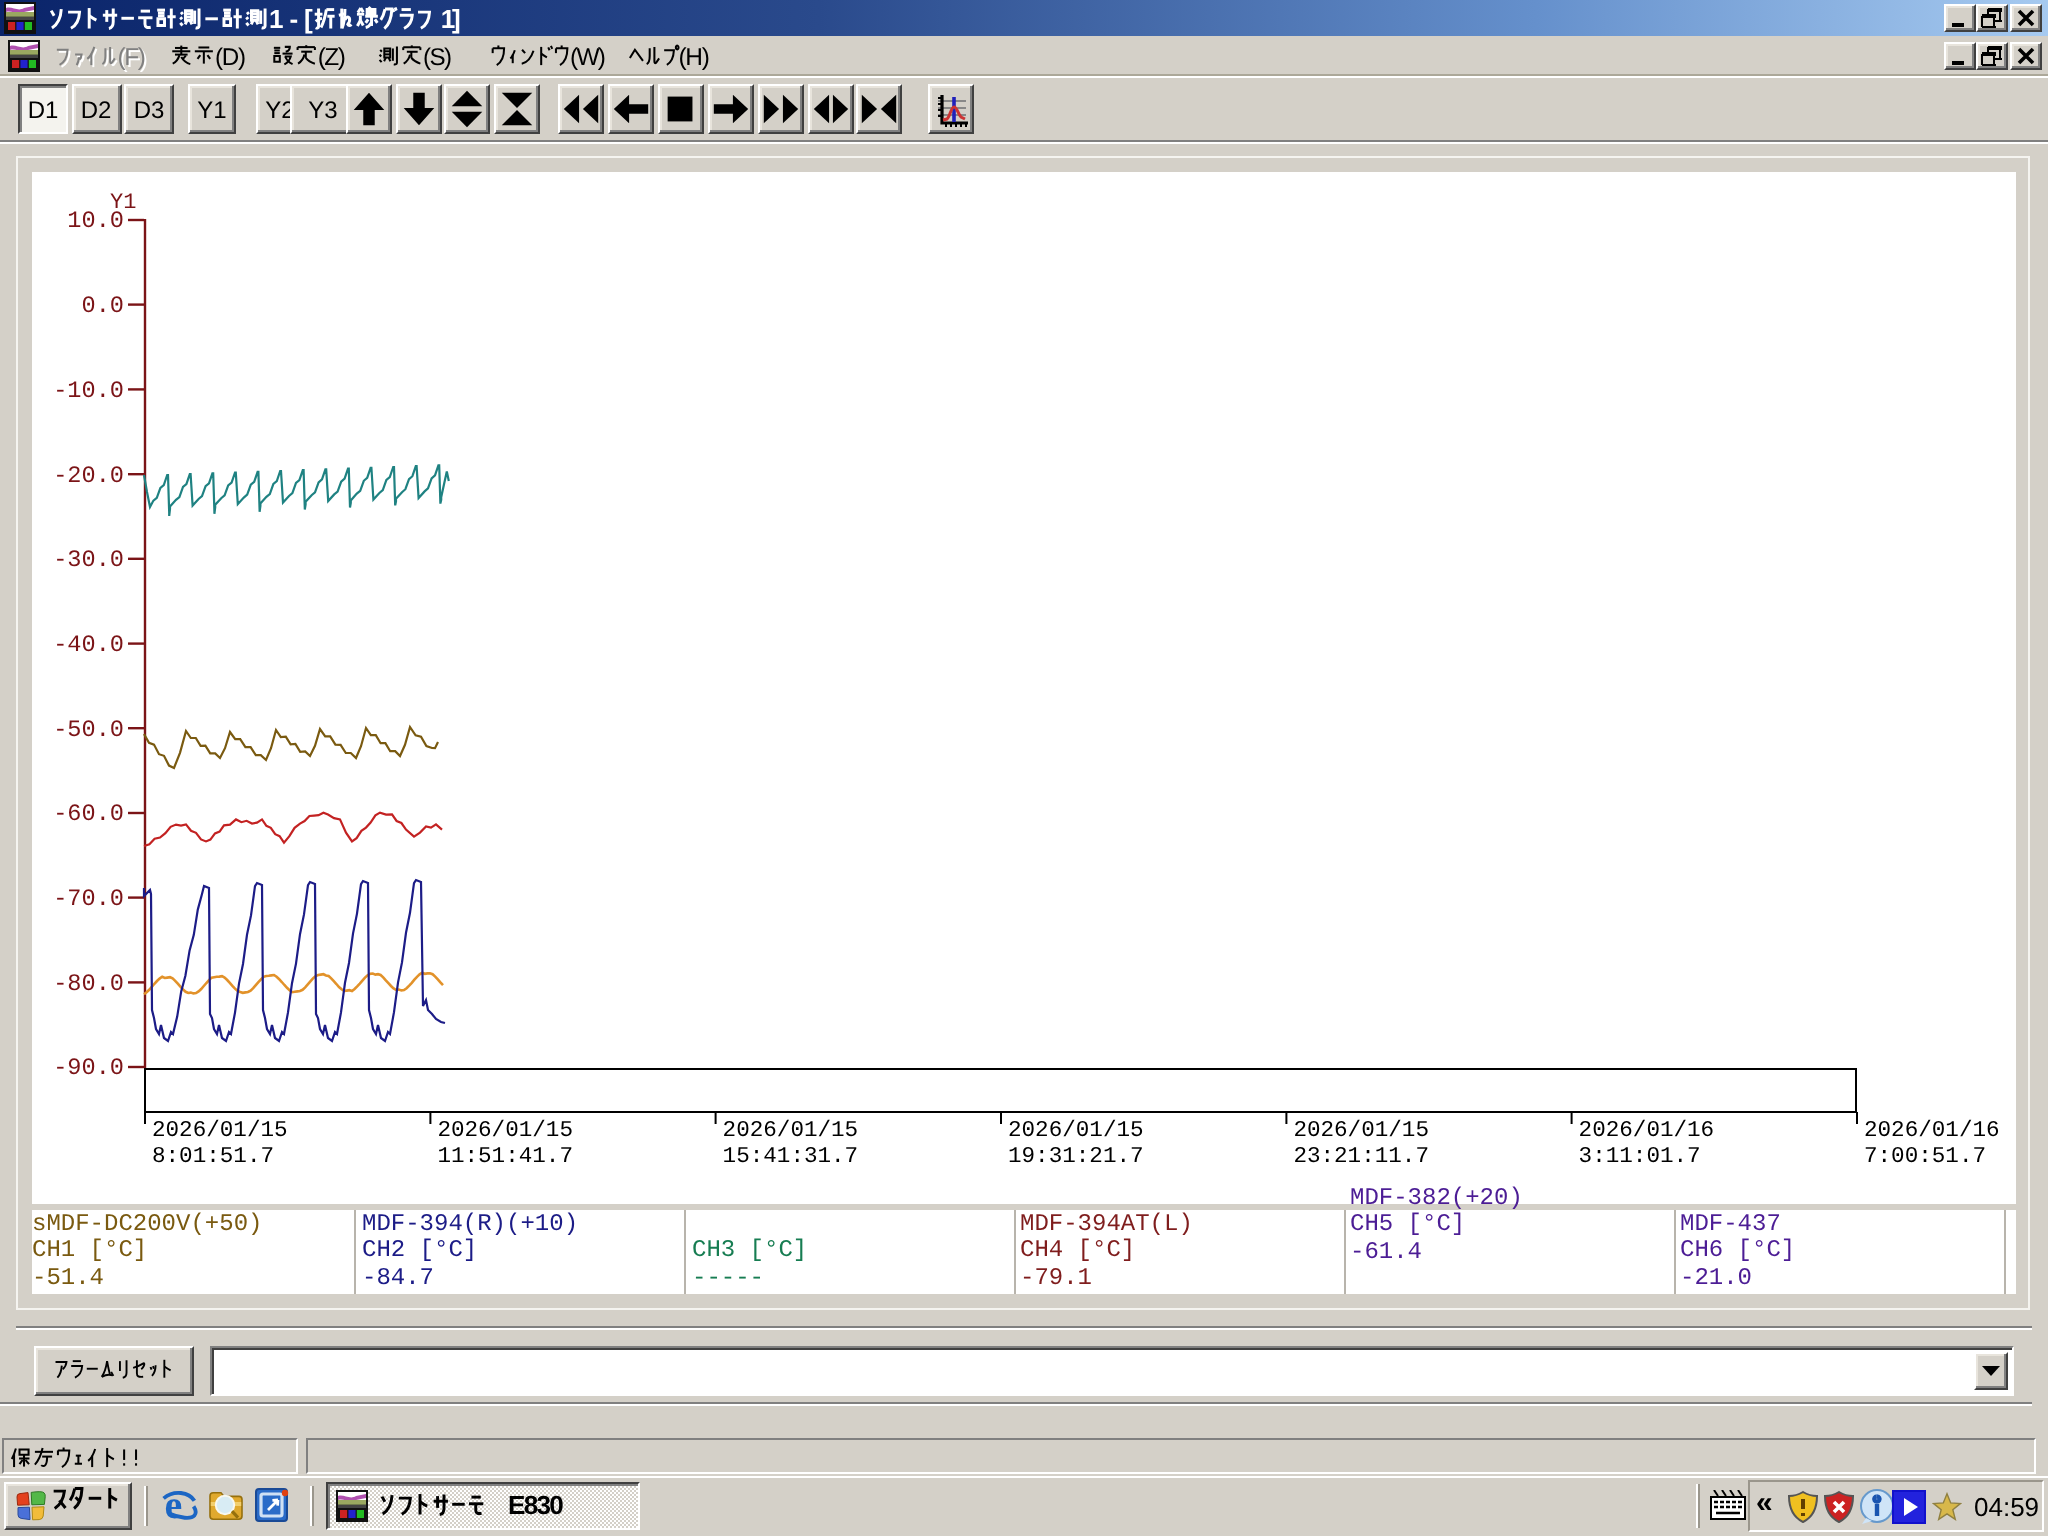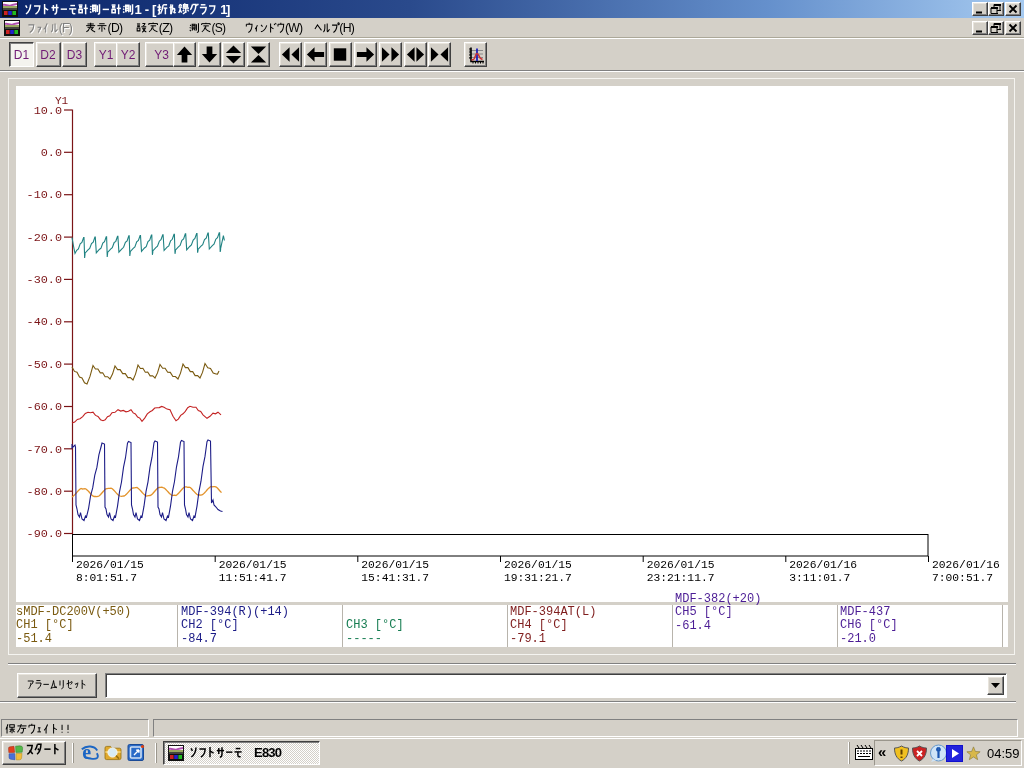--- a/index.html
+++ b/index.html
@@ -1,18 +1,18 @@
 <!DOCTYPE html>
 <html><head><meta charset="utf-8"><style>
 *{margin:0;padding:0;box-sizing:border-box}
 body{width:1024px;height:768px;position:relative;overflow:hidden;background:#d4d0c8;font-family:"Liberation Sans",sans-serif}
 .btn3d{background:#d4d0c8;border-top:1px solid #fff;border-left:1px solid #fff;border-right:1px solid #404040;border-bottom:1px solid #404040;box-shadow:inset -1px -1px 0 #808080,inset 1px 1px 0 #e8e4dc;display:flex;align-items:center;justify-content:center}
 .btn3d.press{border-top:1px solid #404040;border-left:1px solid #404040;border-right:1px solid #fff;border-bottom:1px solid #fff;box-shadow:inset 1px 1px 0 #808080;background:#f4f3ee}
 .tbb{position:absolute;top:42px;height:25px}
-.tbt{font:12px "Liberation Sans";color:#701a75}
+.tbt{font:12px "Liberation Sans";color:#000000}
 .sunk{border-top:1px solid #808080;border-left:1px solid #808080;border-right:1px solid #fff;border-bottom:1px solid #fff}
 </style></head><body>
 <div style="position:absolute;left:0;top:0;width:1024px;height:18px;background:linear-gradient(to right,#0a246a,#2a4a8c 40%,#6590cc 75%,#a6caf0)"></div>
 <div style="position:absolute;left:2px;top:1px"><svg width="16" height="16" viewBox="0 0 16 16">
       <rect x="0" y="0" width="16" height="16" fill="#111"></rect>
 <rect x="1" y="1" width="14" height="6" fill="#fff"></rect>
       <path d="M1 3 C4 2 7 5 10 3 L15 2 V4 L10 5 C7 7 4 4 1 5 Z" fill="#b050b0"></path>
 <rect x="1" y="5" width="14" height="2.4" fill="#9aa860"></rect>
       <rect x="1" y="7.4" width="14" height="1.6" fill="#444"></rect>
 <rect x="2" y="10" width="3.6" height="4" fill="#cc2222"></rect>
@@ -264,21 +264,21 @@
   </div>
 <div class="btn3d tbb" style="left:35.5px;width:25.0px">
     <span class="tbt">D2</span>
   </div>
 <div class="btn3d tbb" style="left:62.0px;width:25.0px">
     <span class="tbt">D3</span>
   </div>
 <div class="btn3d tbb" style="left:94.0px;width:24.0px">
     <span class="tbt">Y1</span>
   </div>
-<div class="btn3d tbb" style="left:116px;width:24.0px">
+<div class="btn3d tbb" style="left:128px;width:24.0px">
     <span class="tbt">Y2</span>
   </div>
 <div class="btn3d tbb" style="left:145.0px;width:33px">
     <span class="tbt">Y3</span>
   </div>
 <div class="btn3d tbb" style="left:172.6px;width:23.0px">
     <svg width="22" height="21" viewBox="0 0 22 21">
       <path d="M11 2 L19 11 H14 V19 H8 V11 H3 Z" fill="#000"></path>
     </svg>
   </div>
@@ -409,21 +409,21 @@
 <div style="position:absolute;left:177px;top:605px;width:1px;height:42px;background:#b8b4ac"></div>
 <div style="position:absolute;left:342px;top:605px;width:1px;height:42px;background:#b8b4ac"></div>
 <div style="position:absolute;left:507px;top:605px;width:1px;height:42px;background:#b8b4ac"></div>
 <div style="position:absolute;left:672px;top:605px;width:1px;height:42px;background:#b8b4ac"></div>
 <div style="position:absolute;left:837px;top:605px;width:1px;height:42px;background:#b8b4ac"></div>
 <div style="position:absolute;left:1002px;top:605px;width:1px;height:42px;background:#b8b4ac"></div>
 
 <div style="position:absolute;left:16px;top:606px;font:12px 'Liberation Mono';line-height:13.4px;color:#7a5a10;white-space:pre">sMDF-DC200V(+50)
 CH1 [°C]
 -51.4</div>
-<div style="position:absolute;left:181px;top:606px;font:12px 'Liberation Mono';line-height:13.4px;color:#1c1c87;white-space:pre">MDF-394(R)(+14)
+<div style="position:absolute;left:181px;top:606px;font:12px 'Liberation Mono';line-height:13.4px;color:#1c1c87;white-space:pre">MDF-394(R)(+10)
 CH2 [°C]
 -84.7</div>
 <div style="position:absolute;left:346px;top:606px;font:12px 'Liberation Mono';line-height:13.4px;color:#177d52;white-space:pre">
 CH3 [°C]
 -----</div>
 <div style="position:absolute;left:510px;top:606px;font:12px 'Liberation Mono';line-height:13.4px;color:#7f1d1d;white-space:pre">MDF-394AT(L)
 CH4 [°C]
 -79.1</div>
 <div style="position:absolute;left:675px;top:593px;font:12px 'Liberation Mono';line-height:13.4px;color:#4c1d95;white-space:pre">MDF-382(+20)
 CH5 [°C]

